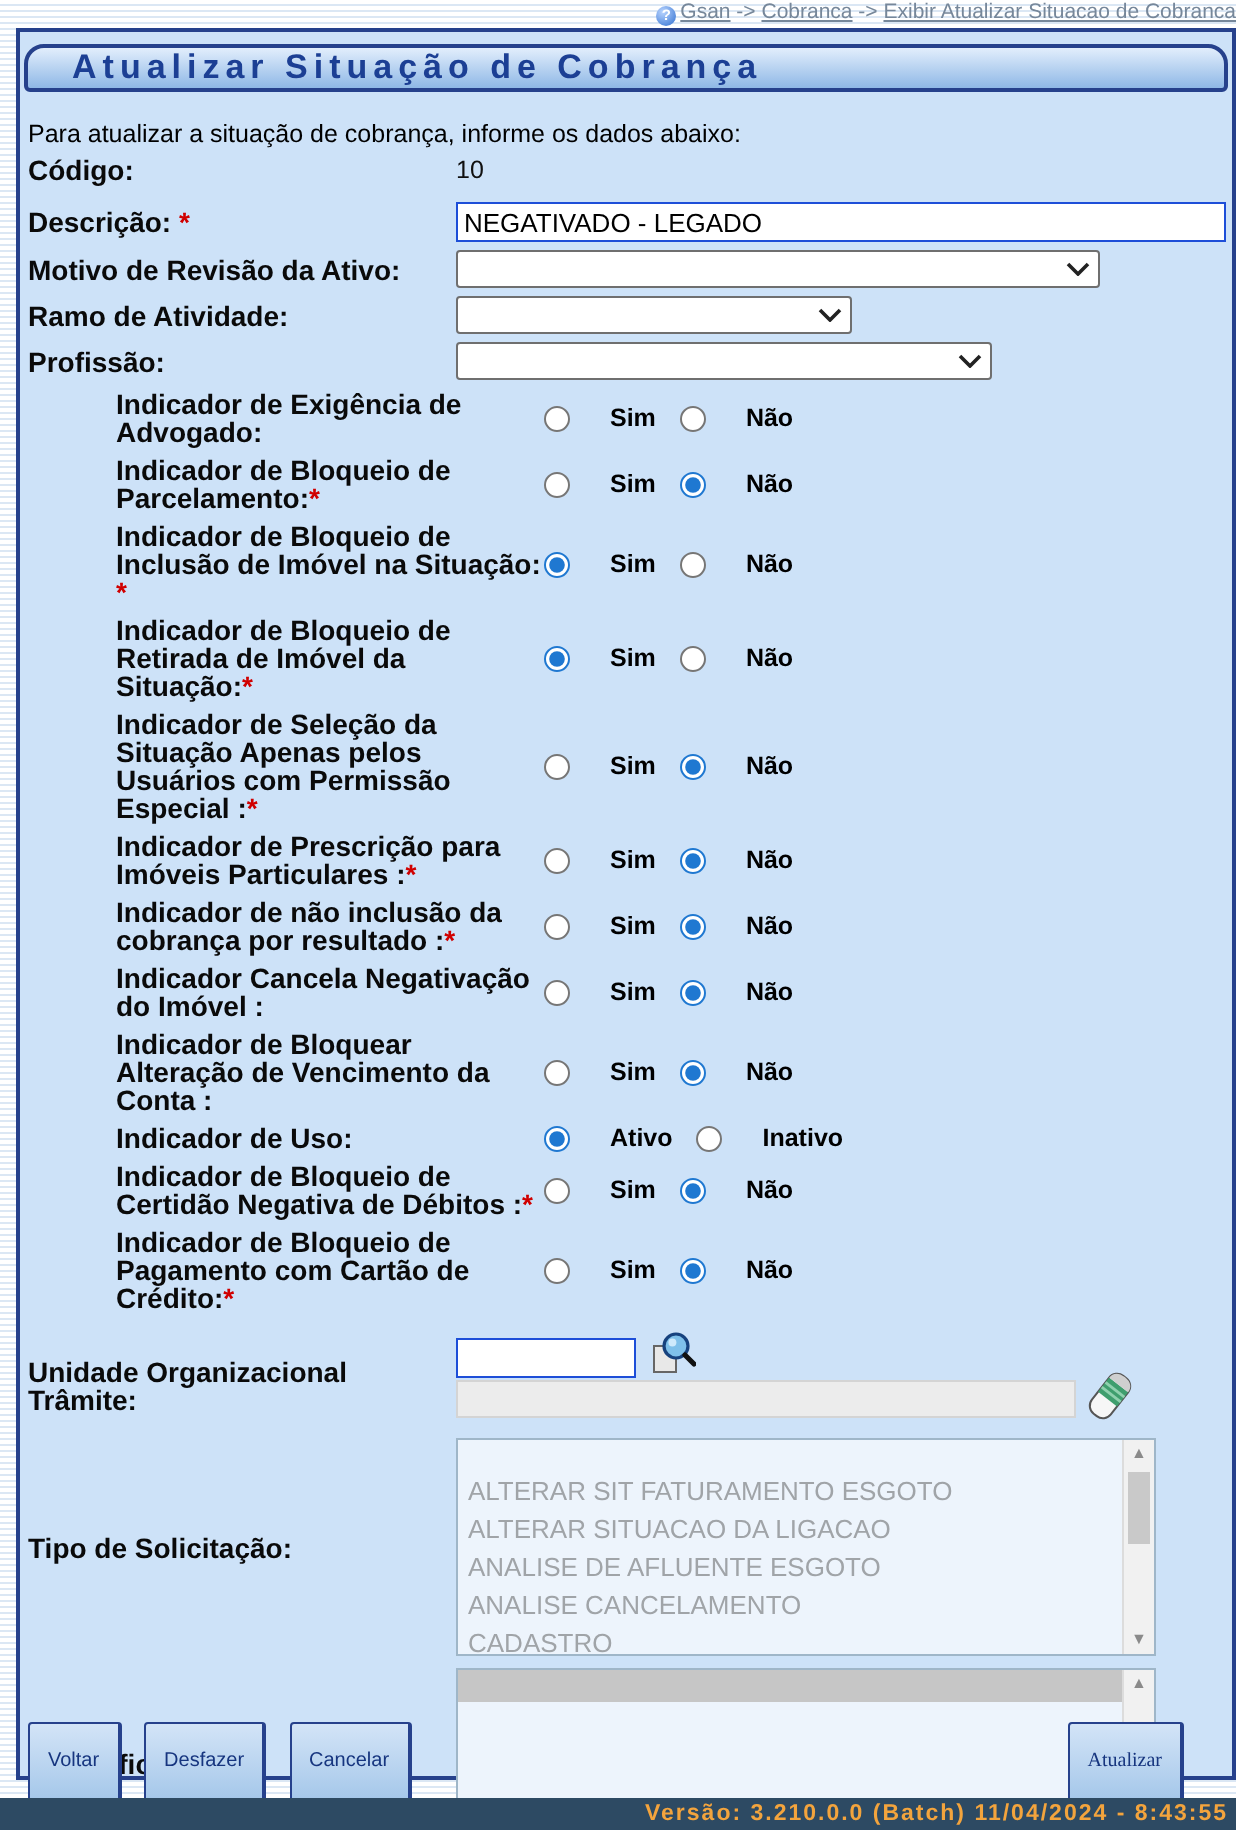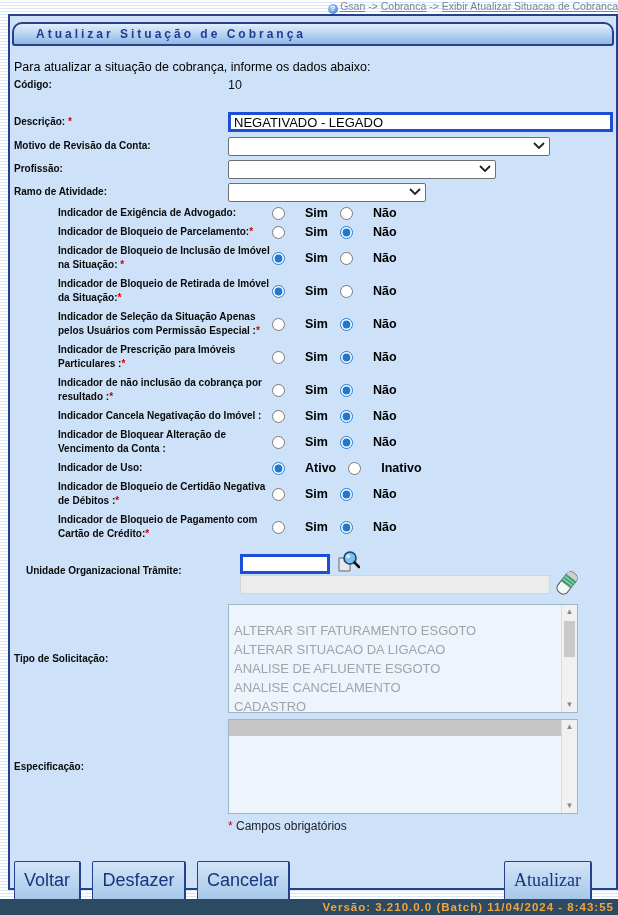--- a/index.html
+++ b/index.html
@@ -14,42 +14,42 @@
   .breadcrumb a{color:#76879a;text-decoration:underline;cursor:pointer;}
   .bsep{color:#76879a;}
   .help-ball{display:inline-block;width:10px;height:10px;border-radius:50%;
     background:radial-gradient(circle at 35% 30%, #b8d4ff, #2f6fd0);color:#fff;
     font-size:7.5px;font-weight:bold;text-align:center;line-height:10px;vertical-align:-1px;margin-right:2px;}
   
   .frame{position:absolute;left:8px;top:14px;width:610px;height:876px;box-sizing:border-box;
     border:2px solid #26418c;background:#cde2f8;}
   .titlebar{margin:6px 2px 0 2px;height:24px;box-sizing:border-box;border:2px solid #26418c;
     border-radius:10px 10px 3px 3px;background:linear-gradient(#e2eefc,#8fb8e6);
-    color:#1c3f94;font-weight:bold;font-size:12px;letter-spacing:3px;line-height:20px;padding-left:22px;}
+    color:#1c3f94;font-weight:bold;font-size:17px;letter-spacing:3px;line-height:20px;padding-left:22px;}
   .intro{margin:14px 0 4px 4px;font-size:12.5px;color:#000;}
   .row{display:flex;align-items:center;margin:2px 0 0 4px;}
-  .lbl{width:214px;flex:none;font-size:10px;font-weight:bold;color:#0a0a0a;line-height:14px;}
+  .lbl{width:214px;flex:none;font-size:14px;font-weight:bold;color:#0a0a0a;line-height:14px;}
   .req{color:#d00000;}
   .plainval{font-size:12.5px;color:#111;}
-  input.text{height:20px;border:3px solid #1d4ed8;background:#fff;font-size:13px;
+  input.text{height:20px;border:1px solid #1d4ed8;background:#fff;font-size:13px;
     font-family:"Liberation Sans",sans-serif;padding:0 3px;box-sizing:border-box;}
   .in-desc{width:385px;}
   .select-wrap{position:relative;height:19px;}
   .w-motivo{width:322px}.w-prof{width:268px}.w-ramo{width:198px}
   select{appearance:none;-webkit-appearance:none;width:100%;height:19px;border:1px solid #6f6f6f;
     background:#fff;border-radius:2px;font-size:12px;padding:0 18px 0 2px;}
   .chev{position:absolute;right:5px;top:6px;pointer-events:none;}
   
   .radio-row{margin-top:5px;margin-left:48px;}
   .radio-group{display:flex;align-items:center;gap:12px;font-size:12.5px;font-weight:bold;color:#000;}
   .radio-opt{display:flex;align-items:center;gap:20px;cursor:pointer;}
   input[type=radio]{width:13px;height:13px;accent-color:#1f78d1;margin:0;}
   
   .unidade-row{align-items:flex-start;margin-top:9px;}
-  .unidade-row .lbl{padding-top:14px;margin-left:12px;}
+  .unidade-row .lbl{padding-top:14px;}
   .unidade-content{position:relative;width:392px;height:48px;}
   .in-small{width:90px;}
   .mag{vertical-align:-6px;margin-left:2px;cursor:pointer;}
   .readonly-field{position:absolute;left:0;top:25px;width:310px;height:19px;box-sizing:border-box;
     background:#ececec;border:1px solid #d4d4d4;}
   .eraser{position:absolute;left:314px;top:18px;cursor:pointer;}
   
   .list-row{align-items:center;margin-top:6px;}
   .listbox{position:relative;width:350px;background:#edf4fc;border:1px solid #9fb6c8;box-sizing:border-box;overflow:hidden;}
   .lb-tipo{height:109px;padding-top:16px;}
@@ -57,21 +57,21 @@
   .opt{font-size:13px;color:#a0a4a8;line-height:19px;padding-left:5px;white-space:nowrap;overflow:hidden;margin-right:17px;}
   .espec-sel{height:16px;background:#c6c6c6;margin-right:16px;}
   .sb{position:absolute;top:0;right:0;bottom:0;width:16px;background:#f1f1f1;border-left:1px solid #dcdcdc;
     display:flex;flex-direction:column;box-sizing:border-box;}
   .sb-btn{height:14px;line-height:14px;font-size:8px;color:#8a8a8a;text-align:center;cursor:pointer;}
   .sb-track{flex:1;position:relative;}
   .sb-thumb{position:absolute;top:2px;left:2px;right:2px;height:36px;background:#c9c9c9;cursor:pointer;}
   
   .note{margin:5px 0 0 218px;font-size:12px;color:#1c1c1c;}
   .buttons{position:absolute;left:4px;right:7px;bottom:3px;height:24px;}
-  .btn{height:40px;font-size:18px;color:#16357f;background:linear-gradient(#d3e4f7,#a6c8ea);
+  .btn{height:40px;font-size:10px;color:#16357f;background:linear-gradient(#d3e4f7,#a6c8ea);
     border:1px solid #26418c;border-right-width:2px;border-bottom-width:2px;border-radius:2px;
     padding:0 9px;font-family:"Liberation Sans",sans-serif;cursor:pointer;margin-right:7px;}
   .btn-atualizar{position:absolute;right:0;top:0;margin-right:17px;font-family:Liberation Serif, serif;}
   
   .footer{position:absolute;left:0;bottom:0;width:618px;height:16px;box-sizing:border-box;
     background:#2d4a63;color:#f3a43d;font-weight:bold;font-size:11.5px;letter-spacing:1px;
     text-align:right;line-height:16px;padding-right:4px;}
 </style>
 </head>
 <body>
@@ -85,50 +85,50 @@
     <span>Atualizar Situação de Cobrança</span>
   </div>
 
   <div class="intro">Para atualizar a situação de cobrança, informe os dados abaixo:</div>
 
   <div class="row">
     <div class="lbl"><span>Código:</span></div>
     <div class="plainval">10</div>
   </div>
 
-  <div class="row" style="margin-top:20px;">
+  <div class="row" style="margin-top:9px;">
     <div class="lbl">
       <span>Descrição:</span> <span class="req">*</span>
     </div>
     <input class="text in-desc" value="NEGATIVADO - LEGADO" style="">
   </div>
 
   <div class="row" style="margin-top:4px;">
-    <div class="lbl"><span>Motivo de Revisão da Conta:</span></div>
+    <div class="lbl"><span>Motivo de Revisão da Ativo:</span></div>
     <div class="select-wrap w-motivo">
       <select><option></option></select>
       <svg class="chev" width="12" height="7">
           <path d="M1 1 L6 6 L11 1" stroke="#222" stroke-width="1.8" fill="none"></path>
         </svg>
     </div>
   </div>
 
   <div class="row" style="margin-top:4px;">
-    <div class="lbl"><span>Profissão:</span></div>
-    <div class="select-wrap w-prof">
+    <div class="lbl"><span>Ramo de Atividade:</span></div>
+    <div class="select-wrap w-ramo">
       <select><option></option></select>
       <svg class="chev" width="12" height="7">
           <path d="M1 1 L6 6 L11 1" stroke="#222" stroke-width="1.8" fill="none"></path>
         </svg>
     </div>
   </div>
 
   <div class="row" style="margin-top:4px;">
-    <div class="lbl"><span>Ramo de Atividade:</span></div>
-    <div class="select-wrap w-ramo">
+    <div class="lbl"><span>Profissão:</span></div>
+    <div class="select-wrap w-prof">
       <select><option></option></select>
       <svg class="chev" width="12" height="7">
           <path d="M1 1 L6 6 L11 1" stroke="#222" stroke-width="1.8" fill="none"></path>
         </svg>
     </div>
   </div>
 
   <div id="radio-rows">
       <div class="row radio-row">
         <div class="lbl"><span>Indicador de Exigência de Advogado:</span></div>

